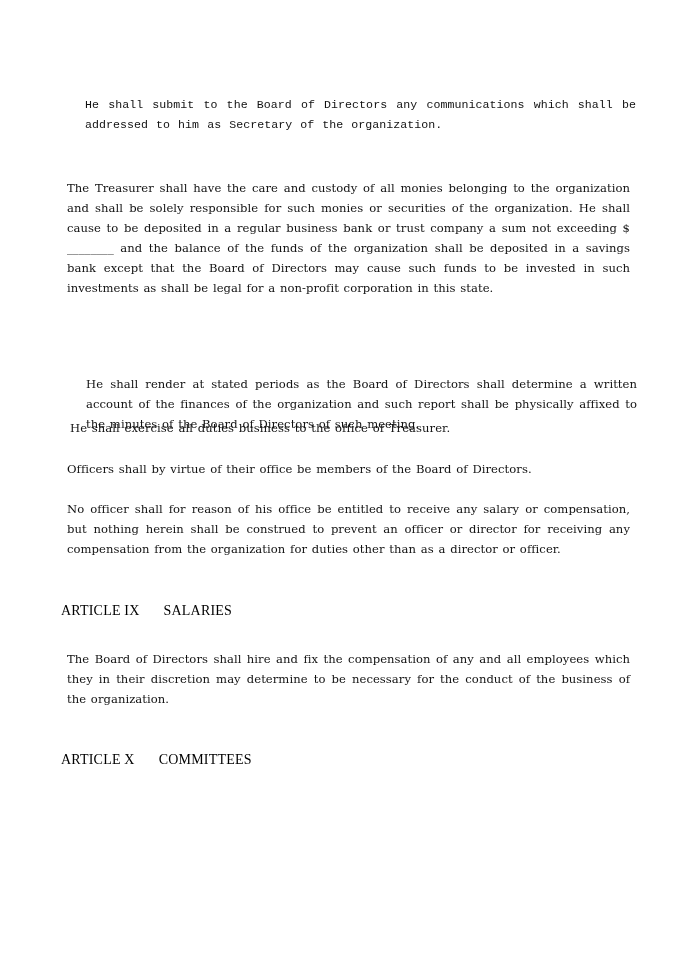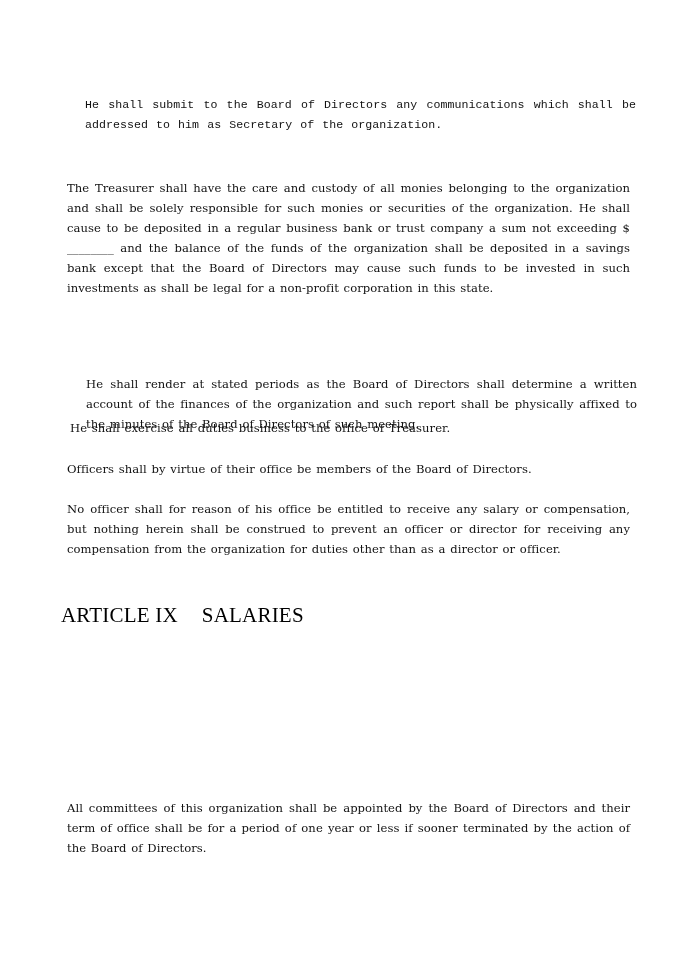--- a/index.html
+++ b/index.html
@@ -15,21 +15,21 @@
     color: #111;
     text-align: justify;
     letter-spacing: 0.05px;
     word-spacing: 1px;
   }
   .para.indent { left: 70px; width: 551px; }
   .heading {
     position: absolute;
     left: 61px;
     font-family: "Liberation Serif", "DejaVu Serif", serif;
-    font-size: 21px;
+    font-size: 14px;
     color: #000;
     letter-spacing: 0.2px;
     white-space: pre;
   }
   .heading .gap { display: inline-block; width: 24px; }
 </style>
 </head>
 <body>
 
 <div class="page">
@@ -40,17 +40,18 @@
 
   <p class="para indent" style="top:358px; margin:16px;">He shall render at stated periods as the Board of Directors shall determine a written account of the finances of the organization and such report shall be physically affixed to the minutes of the Board of Directors of such meeting.</p>
   <p class="para indent" style="top:418px; margin:0;">He shall exercise all duties business to the office of Treasurer.</p>
 
   <p class="para" style="top:499px; margin:0;">No officer shall for reason of his office be entitled to receive any salary or compensation, but nothing herein shall be construed to prevent an officer or director for receiving any compensation from the organization for duties other than as a director or officer.</p>
 
   <p class="para" style="top:459px; margin:0;">Officers shall by virtue of their office be members of the Board of Directors.</p>
 
   <div class="heading" style="top:603px;"><span>ARTICLE IX</span><span class="gap"></span><span>SALARIES</span></div>
 
+  <p class="para" style="top:649px; margin:0;">The Board of Directors shall hire and fix the compensation of any and all employees which they in their discretion may determine to be necessary for the conduct of the business of the organization.</p>
 
+  <div class="heading" style="top:752px;"><span>ARTICLE X</span><span class="gap"></span><span>COMMITTEES</span></div>
 
-  <p class="para" style="top:798px; margin:0;">All committees of this organization shall be appointed by the Board of Directors and their term of office shall be for a period of one year or less if sooner terminated by the action of the Board of Directors.</p>
 
 </div>
 
 </body></html>

